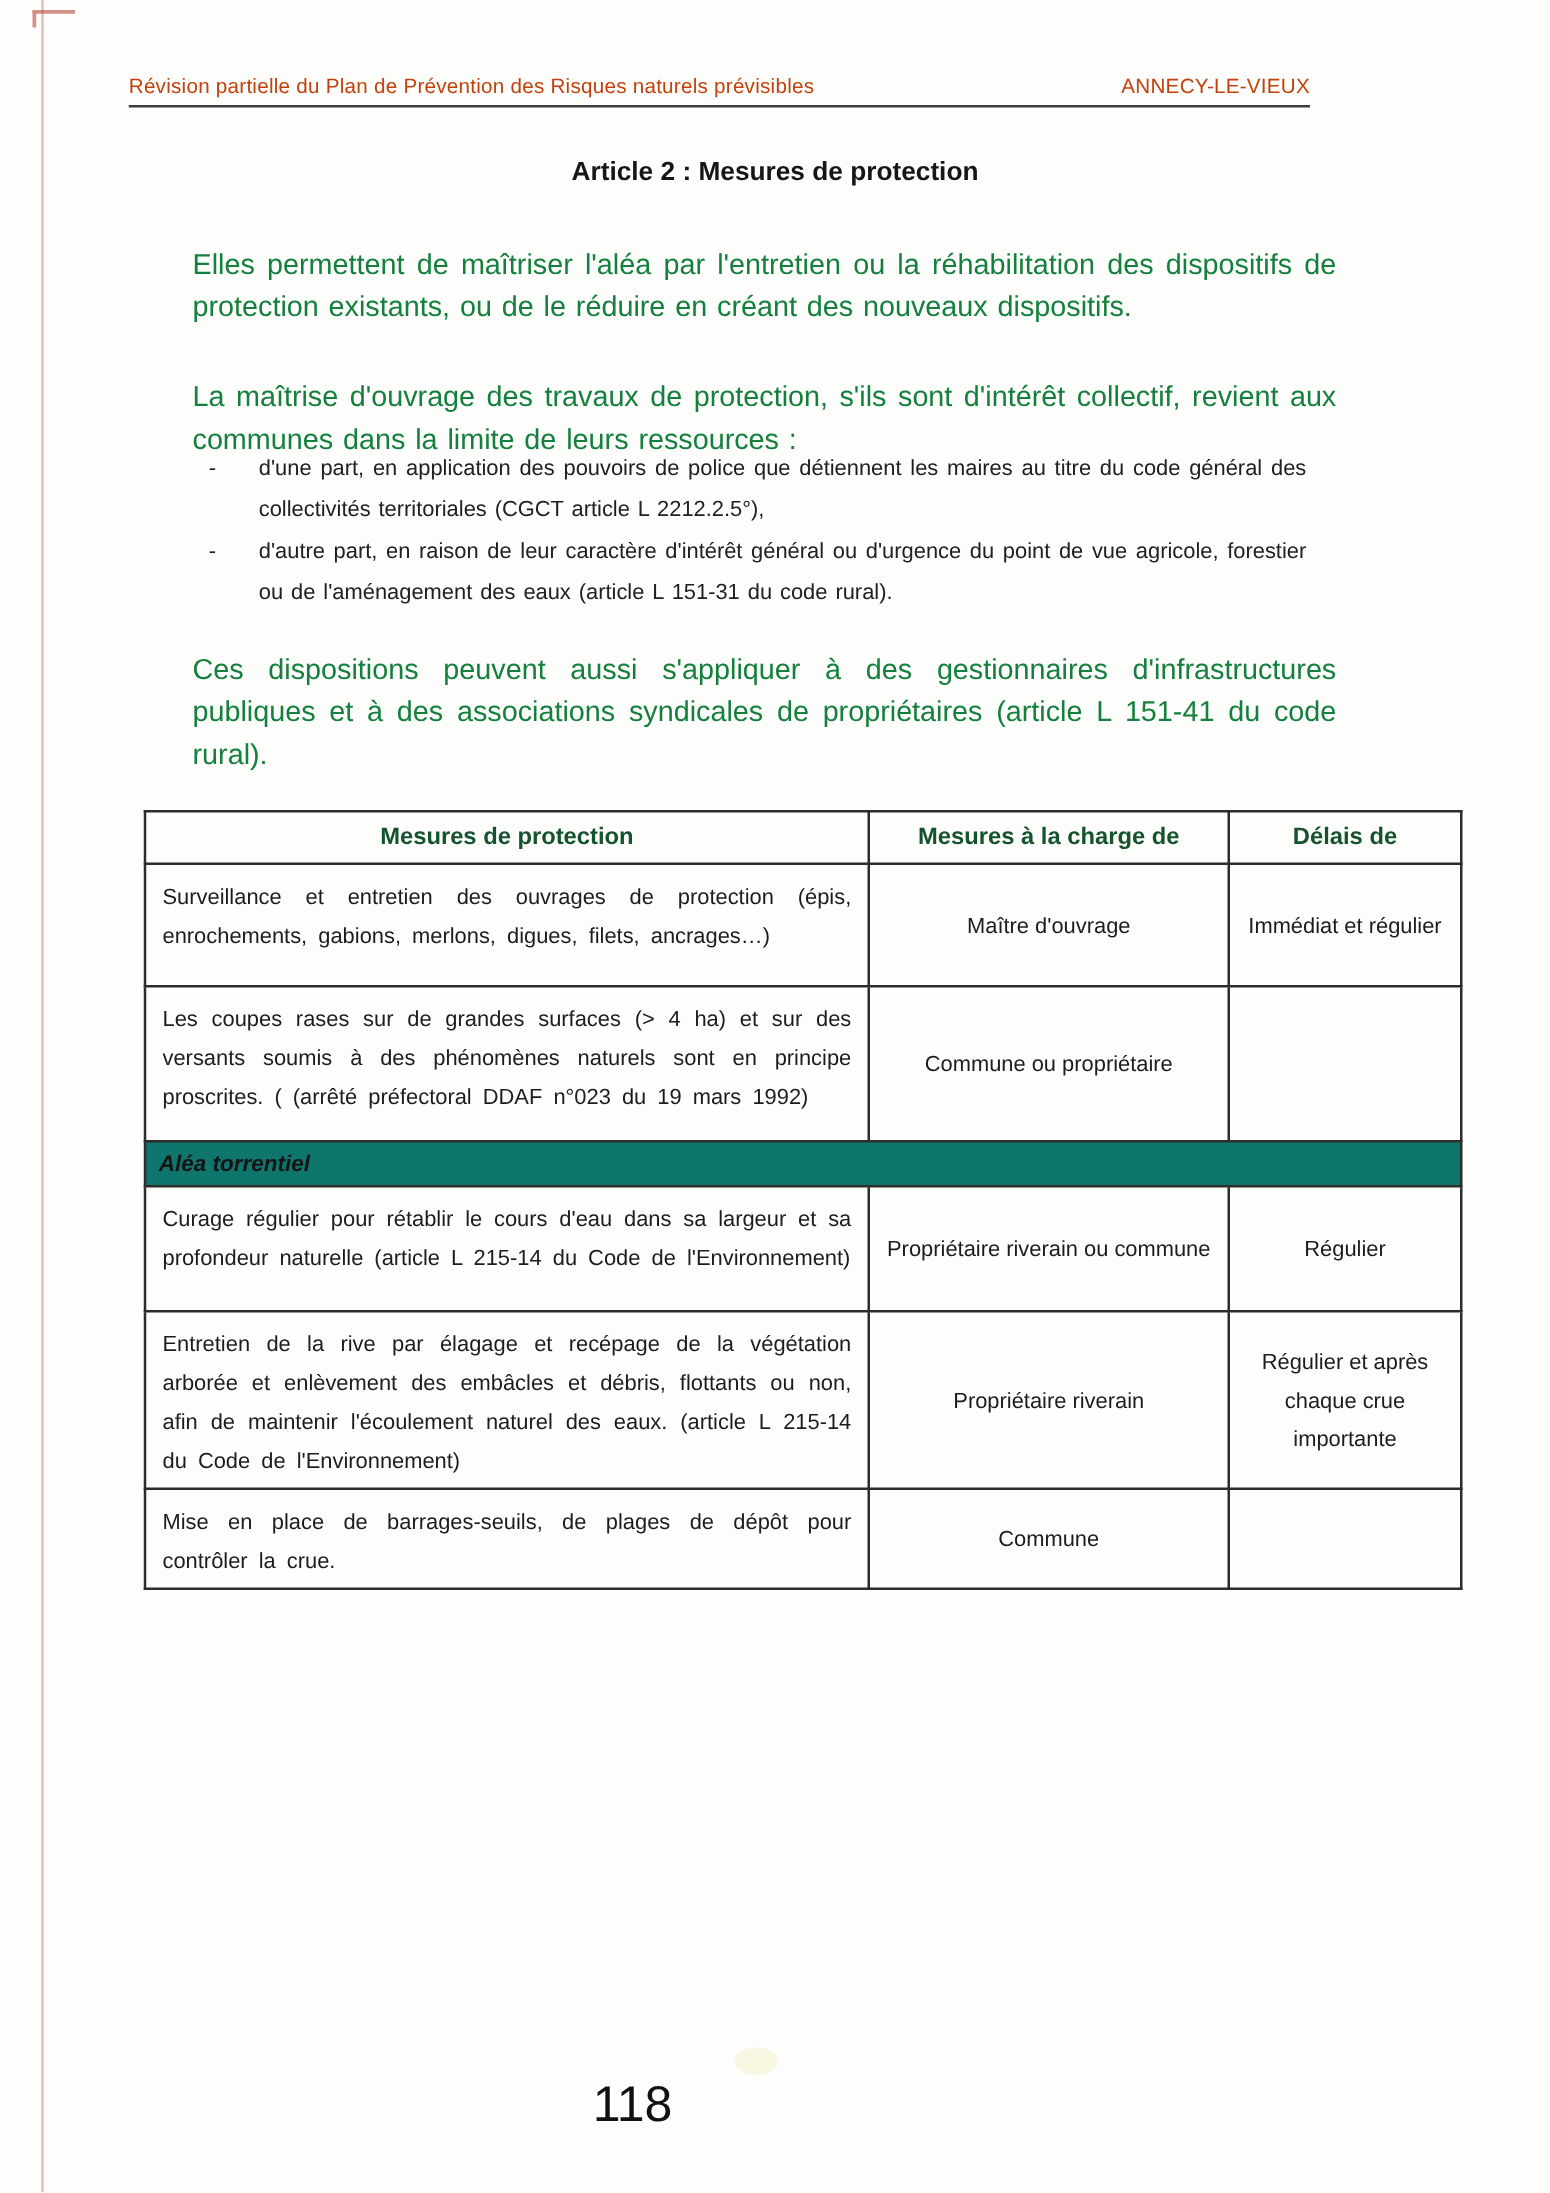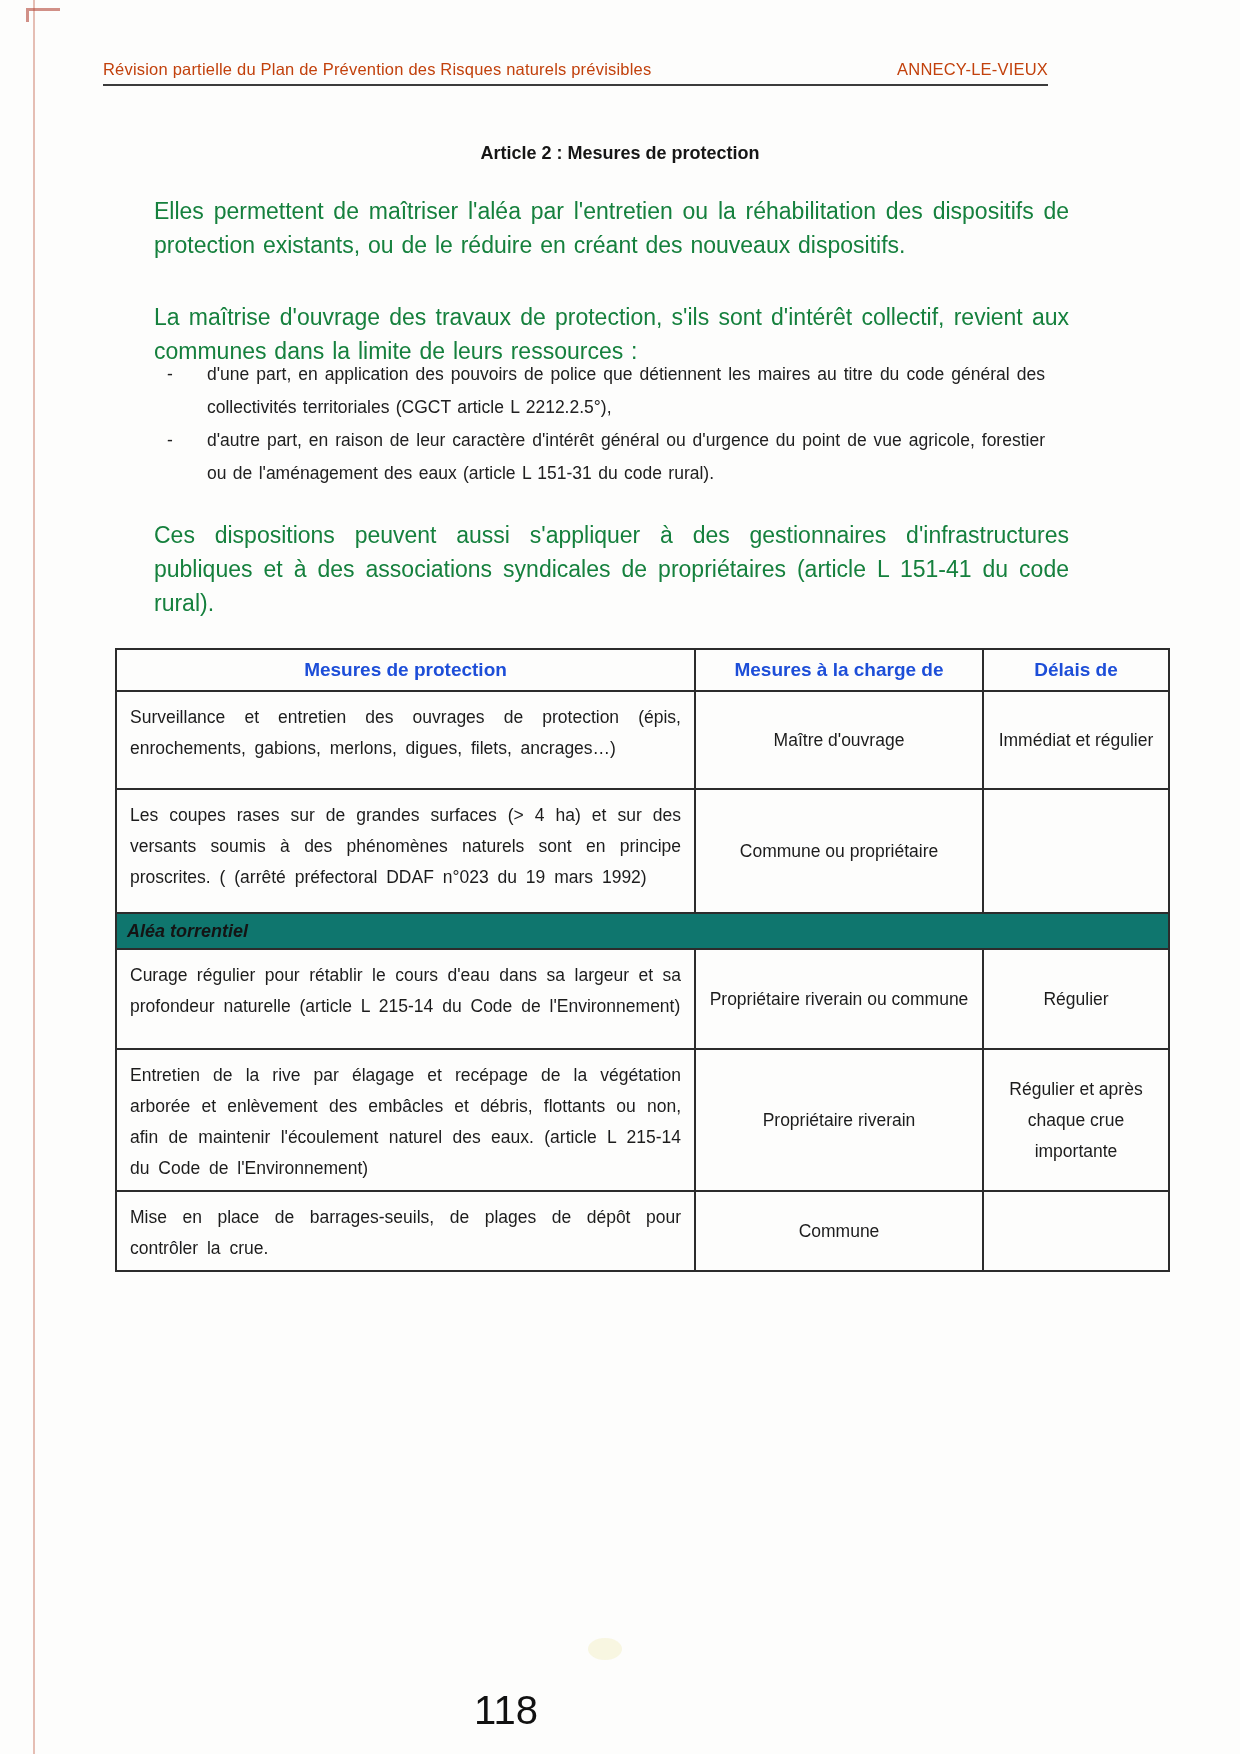--- a/index.html
+++ b/index.html
@@ -29,22 +29,22 @@
   
   .doc-header {
     position:absolute; left:103px; top:60px; width:945px;
     display:flex; justify-content:space-between; align-items:flex-end;
     border-bottom:2px solid #3c3c3c; padding-bottom:5px;
     font-size:16.5px; letter-spacing:.2px; color:#c2410c;
   }
 
   
   .doc-title {
-    position:absolute; left:130px; top:143px; width:980px;
-    text-align:center; font-size:18px; font-weight:bold; color:#161616;
+    position:absolute; left:130px; top:126px; width:980px;
+    text-align:center; font-size:21px; font-weight:bold; color:#161616;
   }
 
   
   .para {
     position:absolute; left:130px; width:915px;
     font-size:23px; line-height:34px; text-align:justify;
     word-spacing:1.5px; color:#15803d;margin-left:24px;
   }
   #para1 { top:194px; }
   #para2 { top:300px; }
@@ -60,21 +60,21 @@
   .bullet .btext { flex:1; text-align:justify; word-spacing:1.5px; }
 
   
   .measures-table {
     position:absolute; left:115px; top:648px; width:1053px;
     border-collapse:collapse; table-layout:fixed;
     font-size:17.5px; color:#1c1c1c;
   }
   .measures-table th, .measures-table td { border:2px solid #2c2c2c; vertical-align:middle; }
   .measures-table th {
-    font-size:19px; font-weight:bold; text-align:center; padding:6px 16px; color:#1d4ed8;
+    font-size:19px; font-weight:bold; text-align:center; padding:6px 16px; color:#14532d;
   }
   td.measure {
     text-align:justify; padding:6px 13px; line-height:31px; word-spacing:4px;
     vertical-align:top; padding-top:10px;
   }
   td.charge, td.delai { text-align:center; line-height:31px; padding:4px 8px; }
   tr.section-row td {
     background:#0f766e; font-weight:bold; font-style:italic;
     font-size:18px; padding:4px 10px; color:#141414;
   }
@@ -83,21 +83,21 @@
   tr.tr-r2 { height:124px;margin-left:46px; }
   tr.section-row { height:36px; }
   tr.tr-r3 { height:100px; }
   tr.tr-r4 { height:126px; }
   tr.tr-r5 { height:128px; }
   tr.tr-r6 { height:64px; }
 
   
   .page-number {
     position:absolute; left:0; top:1662px; width:1012px;
-    text-align:center; font-size:40px; color:#111;margin-top:26px;
+    text-align:center; font-size:40px; color:#111;
   }
 </style>
 </head>
 <body>
 
 <div class="scan-line-left"></div>
 <div class="scan-mark-corner"></div>
 <div class="scan-smudge"></div>
 
 <div class="doc-header">

